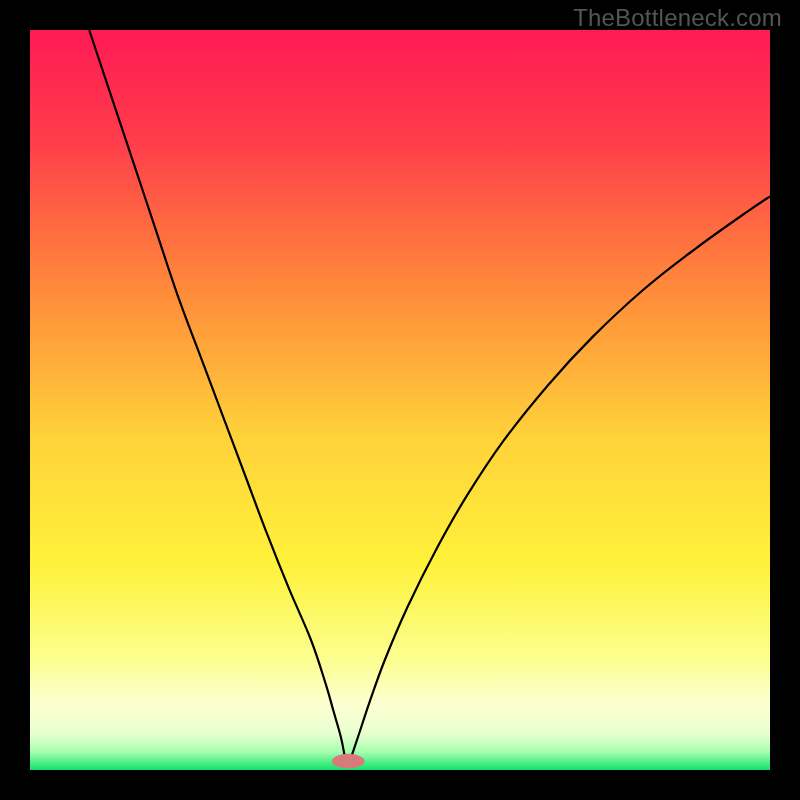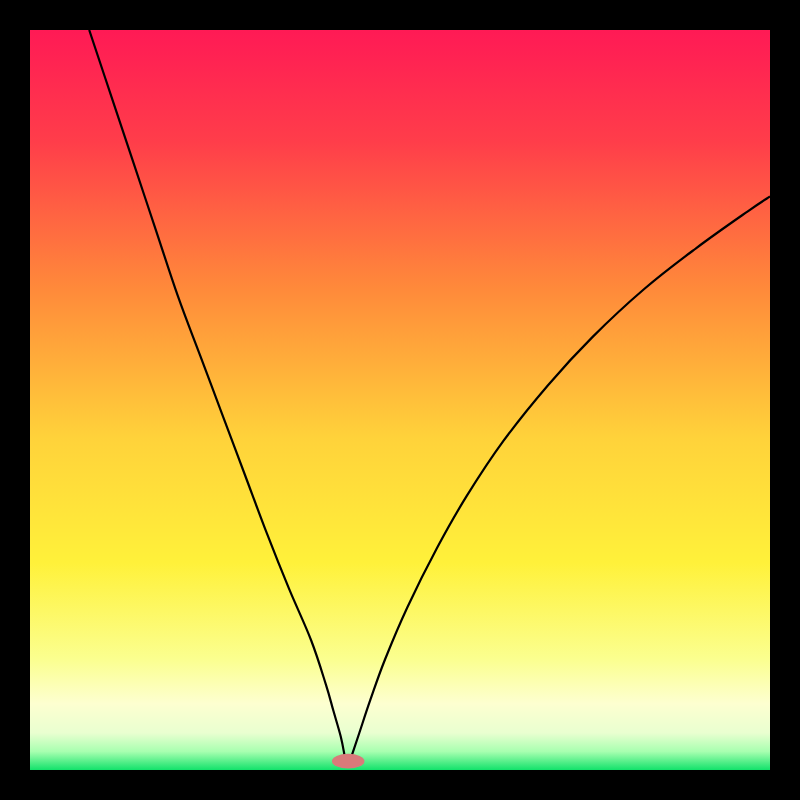--- a/index.html
+++ b/index.html
@@ -43,20 +43,21 @@
   }
   .marker {
     fill: #d97a7a;
     stroke: none;
   }
 </style>
 </head>
 <body>
 
 <div class="outer">
+  <div class="watermark">TheBottleneck.com</div>
 
   <div class="plot">
     <svg id="chart-svg" viewBox="0 0 740 740" width="740" height="740">
       <defs>
         <linearGradient id="bg-grad" x1="0" y1="0" x2="0" y2="1">
             <stop offset="0.00%" stop-color="#ff1a55"></stop>
             <stop offset="15.00%" stop-color="#ff3d4a"></stop>
             <stop offset="35.00%" stop-color="#ff8a3a"></stop>
             <stop offset="55.00%" stop-color="#ffd23a"></stop>
             <stop offset="72.00%" stop-color="#fff13a"></stop>

